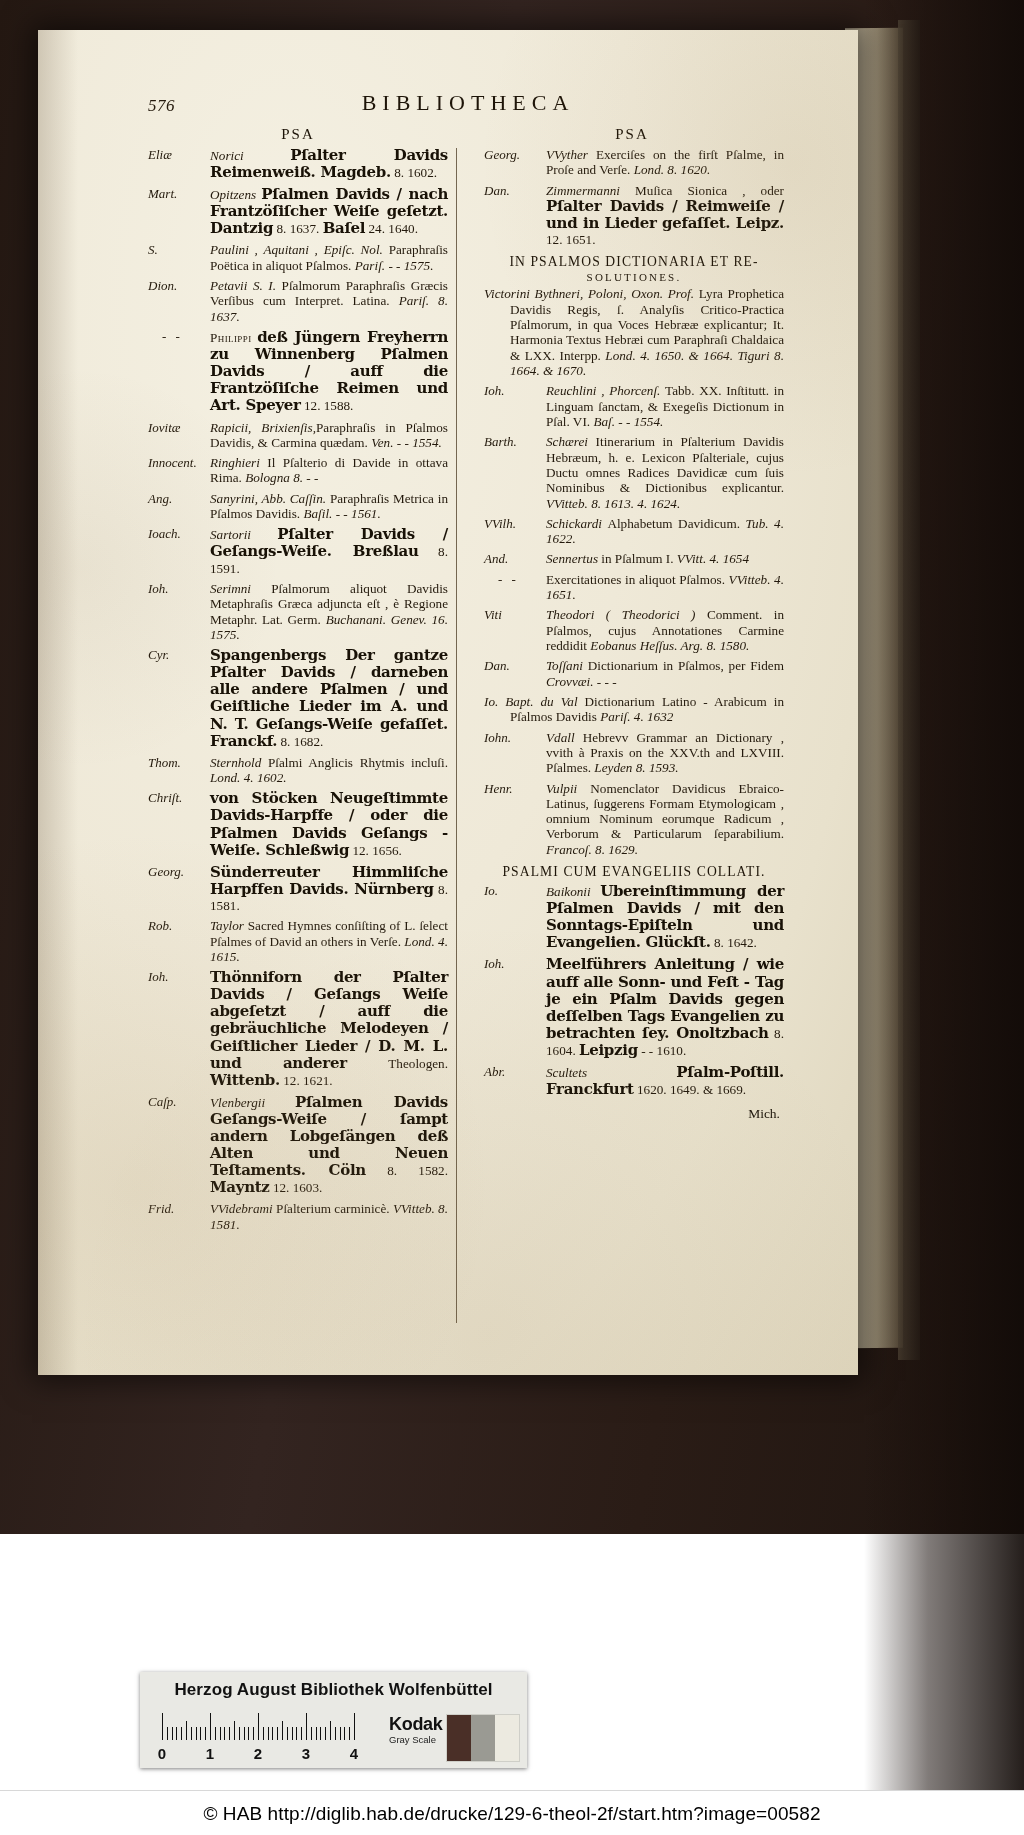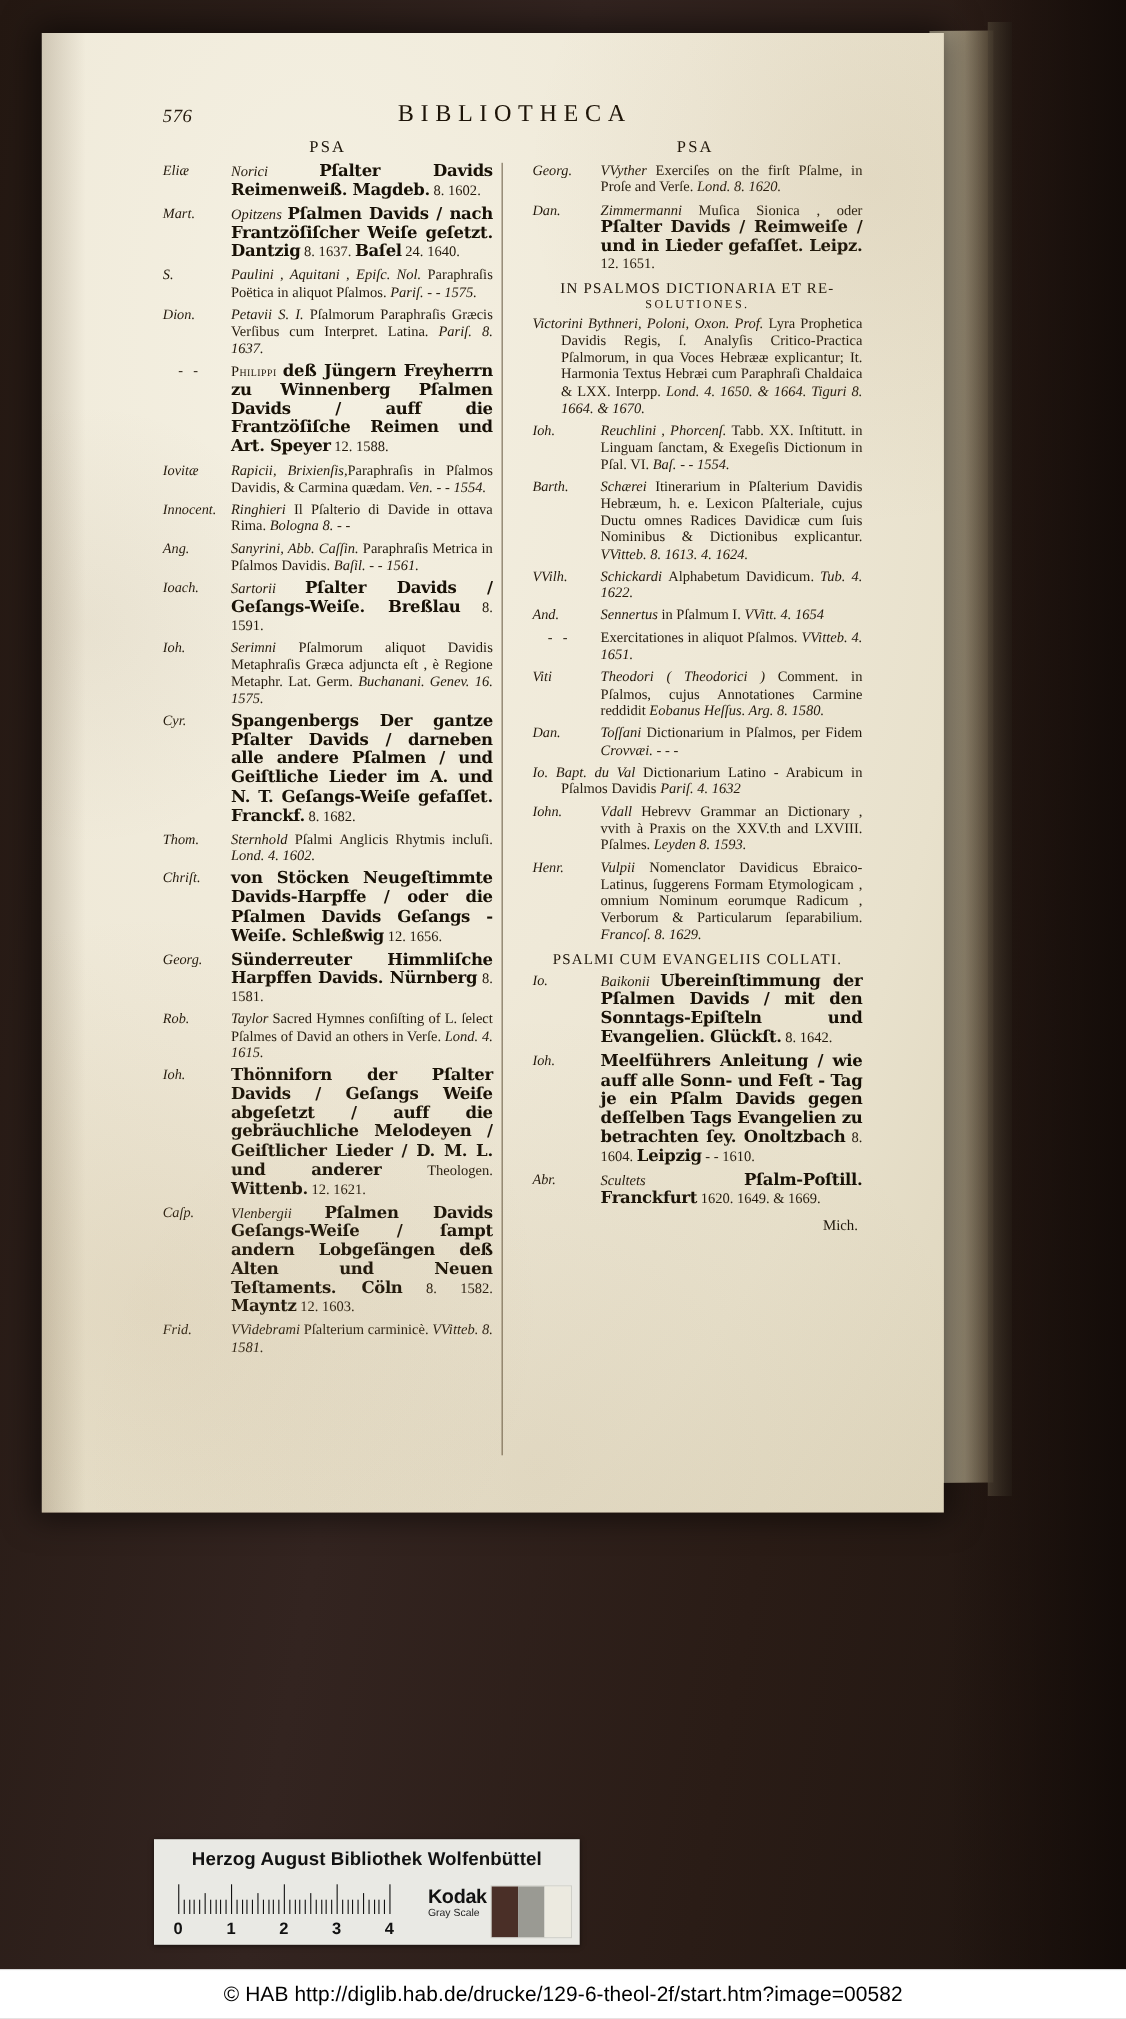--- a/index.html
+++ b/index.html
@@ -13,21 +13,21 @@
     position: relative;
     font-family: "Liberation Serif", serif;
     overflow: hidden;
   }
 
   
   #scan-board {
     position: absolute;
     left: 0; top: 0;
     width: 1024px;
-    height: 1790px;
+    height: 1534px;
     background: #2b1d17;
     background-image:
       linear-gradient(100deg, #241812 0%, #332420 40%, #2a1c16 70%, #1f1510 100%);
   }
 
   
   #gutter-shadow {
     position: absolute;
     right: 0; top: 0;
     width: 160px; height: 1790px;

